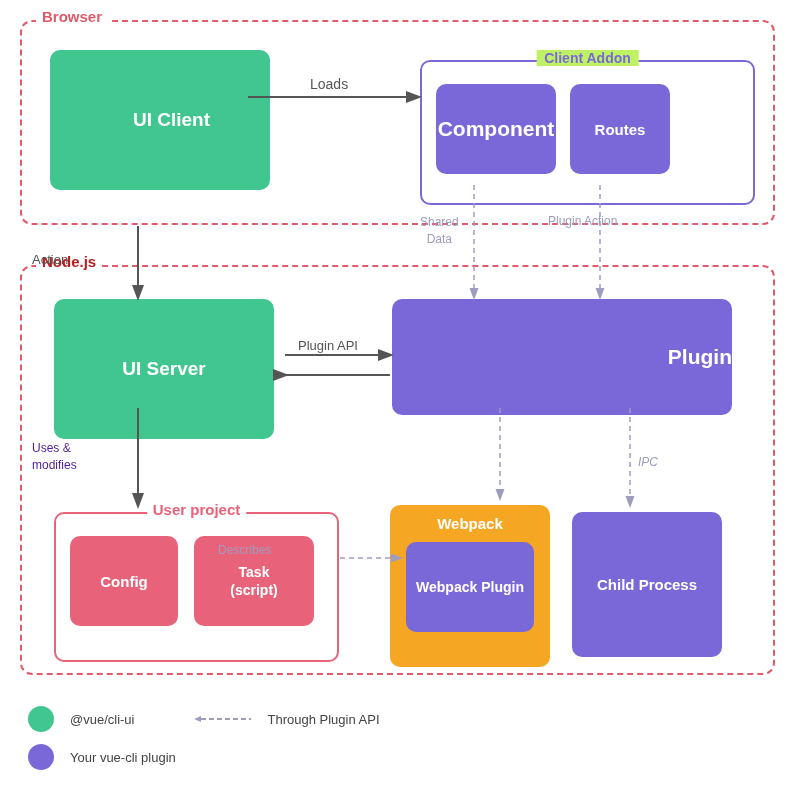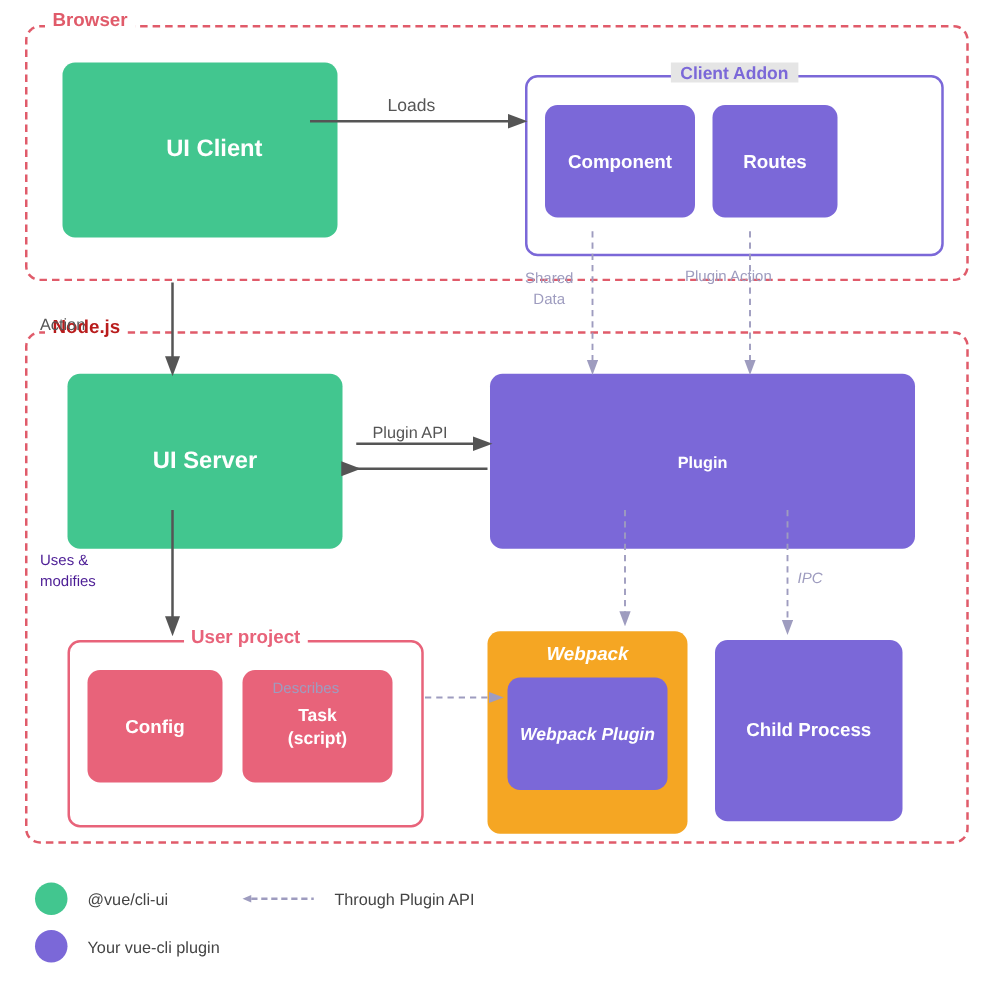--- a/index.html
+++ b/index.html
@@ -101,21 +101,21 @@
       height: 145px;
       border: 2px solid #7b68d8;
       border-radius: 10px;
     }
 
     .client-addon-label {
       position: absolute;
       top: -12px;
       left: 50%;
       transform: translateX(-50%);
-      background: #e5e5e5;
+      background: #bef264;
       padding: 0 8px;
       color: #7b68d8;
       font-size: 14px;
       font-weight: 600;
       white-space: nowrap;
     }
 
     
     .arrow-label {
       position: absolute;
@@ -172,55 +172,55 @@
   <div class="browser-section">
     <span class="section-label browser">Browser</span>
 
     <div class="box-green" style="position:absolute; top:28px; left:28px; width:220px; height:140px; font-size:19px;padding-left:23px;">
       <span>UI Client</span>
     </div>
 
     <div class="client-addon-container">
       <span class="client-addon-label">Client Addon</span>
 
-      <div class="box-purple" style="position:absolute; top:22px; left:14px; width:120px; height:90px; font-size:15px;">
+      <div class="box-purple" style="position:absolute; top:22px; left:14px; width:120px; height:90px; font-size:21px;">
         <span>Component</span>
       </div>
 
       <div class="box-purple" style="position:absolute; top:22px; left:148px; width:100px; height:90px; font-size:15px;">
         <span>Routes</span>
       </div>
     </div>
   </div>
 
   <div class="nodejs-section">
     <span class="section-label nodejs">Node.js</span>
 
     <div class="box-green" style="position:absolute; top:32px; left:32px; width:220px; height:140px; font-size:19px;">
       <span>UI Server</span>
     </div>
 
-    <div class="box-purple" style="position:absolute; top:32px; left:370px; width:340px; height:140px; font-size:13px;">
+    <div class="box-purple" style="position:absolute; top:32px; left:370px; width:340px; height:116px; font-size:21px;justify-content:flex-end;">
       <span>Plugin</span>
     </div>
 
     <div style="position:absolute; top:245px; left:32px; width:285px; height:150px; border: 2px solid #e8637a; border-radius:10px;">
       <span style="position:absolute; top:-13px; left:50%; transform:translateX(-50%); background:#fff; padding:0 6px; color:#e8637a; font-size:15px; font-weight:600; white-space:nowrap;">User project</span>
 
       <div class="box-pink" style="position:absolute; top:22px; left:138px; width:120px; height:90px; font-size:14px; white-space:pre-line; text-align:center; line-height:1.3;">
         <span>Task
 (script)</span>
       </div>
 
       <div class="box-pink" style="position:absolute; top:22px; left:14px; width:108px; height:90px; font-size:15px;">
         <span>Config</span>
       </div>
     </div>
 
-    <div style="position:absolute; top:238px; left:368px; width:160px; height:162px; background:#f5a623; border-radius:10px; display:flex; flex-direction:column; align-items:center; padding-top:10px;font-style:italic;">
+    <div style="position:absolute; top:238px; left:368px; width:160px; height:162px; background:#f5a623; border-radius:10px; display:flex; flex-direction:column; align-items:center; padding-top:10px;">
       <span style="color:#fff; font-size:15px; font-weight:700;">Webpack</span>
 
       <div class="box-purple" style="margin-top:10px; width:128px; height:90px; font-size:14px;">
         <span>Webpack Plugin</span>
       </div>
     </div>
 
     <div class="box-purple" style="position:absolute; top:245px; left:550px; width:150px; height:145px; font-size:15px; text-align:center; line-height:1.4;">
       <span>Child Process</span>
     </div>

